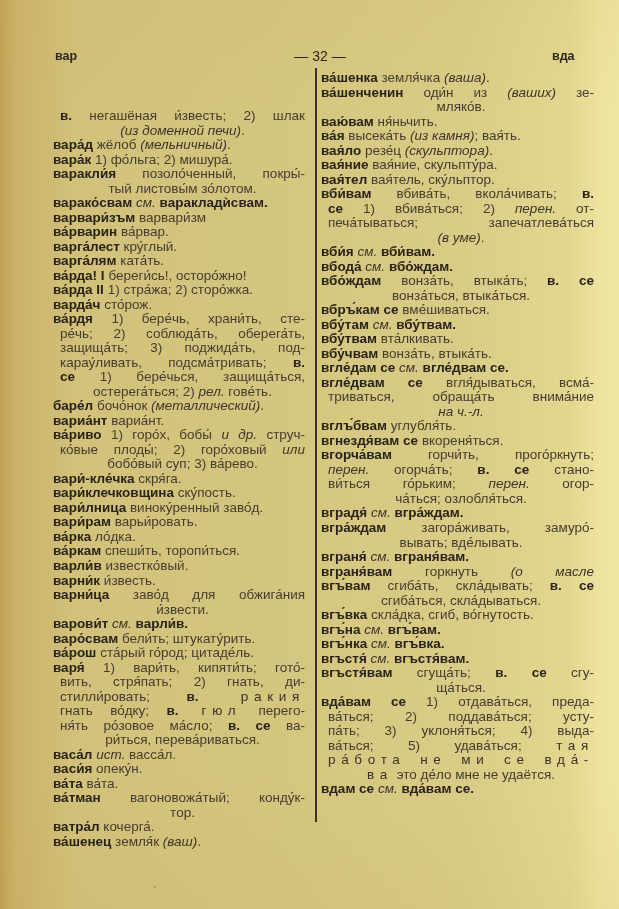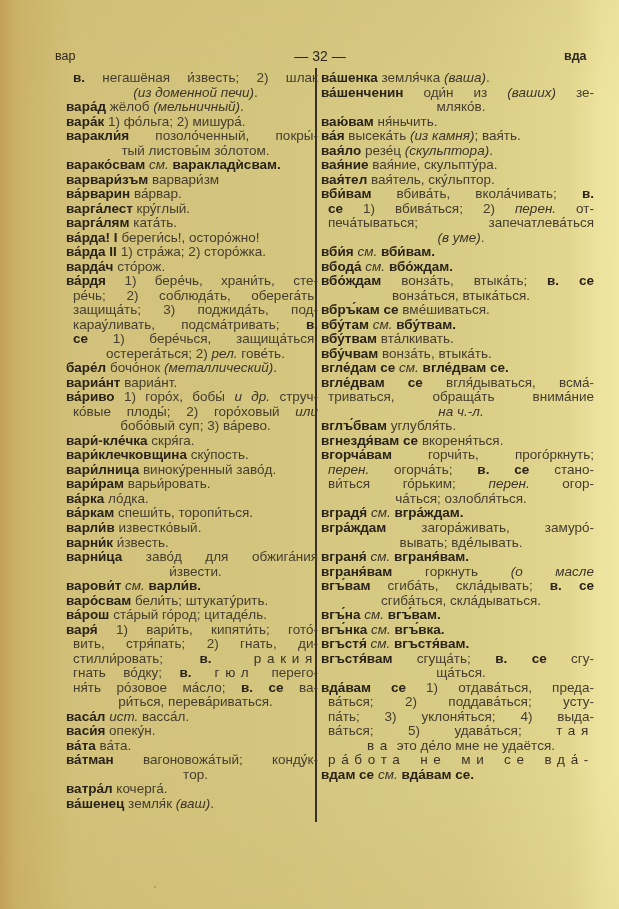--- a/index.html
+++ b/index.html
@@ -7,29 +7,29 @@
     width: 619px; height: 909px; position: relative; overflow: hidden;
     background: linear-gradient(90deg, #c29f57 0%, #cbb268 2.5%, #d2c17a 12%, #d4c67f 45%, #d9cc86 75%, #e3d790 92%, #ede39f 97%, #efe6a4 100%);
     font-family: "Liberation Sans", "DejaVu Sans", sans-serif;
     color: #3f3829;
   }
   .shade {
     position: absolute; inset: 0; pointer-events: none;
     background: linear-gradient(180deg, rgba(200,170,90,0.10) 0%, rgba(0,0,0,0) 12%, rgba(0,0,0,0) 85%, rgba(190,160,80,0.10) 100%);
   }
   .hdr { position: absolute; top: 47px; font-size: 12.5px; line-height: 18px; color: #2e271c; }
-  .hdr-left { left: 55px; font-weight: normal; }
+  .hdr-left { left: 55px; font-weight: bold; }
   .hdr-center { left: 0; width: 640px; text-align: center; font-size: 14px; }
-  .hdr-right { left: 564px; font-weight: bold; }
+  .hdr-right { left: 552px; font-weight: bold; }
   .divider {
     position: absolute; left: 315px; top: 68px; width: 1.5px; height: 754px;
     background: #3a3226;
   }
   .col { position: absolute; top: 71px; font-size: 13.5px; line-height: 14.53px; }
-  .col-left { left: 66px; width: 252px; }
+  .col-left { left: 53px; width: 252px; margin-top: 38px; }
   .col-right { left: 321px; width: 273px; }
   .line { height: 14.53px; text-align: left; }
   .line.j { text-align: justify; text-align-last: justify; }
   .line.ind { padding-left: 7px; text-align: center; }
   .b { font-weight: bold; color: #2a2319; }
   .n { color: #453d2e; }
   .i { font-style: italic; color: #3d3528; }
   .s { letter-spacing: 0.42em; color: #3a3326; }
   .speck { position: absolute; left: 154px; top: 886px; width: 2px; height: 2px; border-radius: 1px; background: #8a7a4c; opacity: 0.6; }
 </style>
@@ -249,38 +249,41 @@
       <div class="line"><span class="b">вграня́</span><span class="i"> см.</span><span class="b"> вграня́вам.</span></div>
     </div>
     <div class="entry">
       <div class="line j"><span class="b">вграня́вам</span><span class="n"> горкнуть </span><span class="i">(о масле</span></div>
     </div>
     <div class="entry">
       <div class="line j"><span class="b">вгъ́вам</span><span class="n"> сгиба́ть, скла́дывать; </span><span class="b">в. се</span></div>
       <div class="line ind"><span class="n">сгиба́ться, скла́дываться.</span></div>
     </div>
     <div class="entry">
+      <div class="line"><span class="b">вгъ́вка</span><span class="n"> скла́дка, сгиб, во́гнутость.</span></div>
+    </div>
+    <div class="entry">
       <div class="line"><span class="b">вгъ́на</span><span class="i"> см.</span><span class="b"> вгъ́вам.</span></div>
     </div>
     <div class="entry">
       <div class="line"><span class="b">вгъ́нка</span><span class="i"> см.</span><span class="b"> вгъ́вка.</span></div>
     </div>
     <div class="entry">
       <div class="line"><span class="b">вгъстя́</span><span class="i"> см.</span><span class="b"> вгъстя́вам.</span></div>
     </div>
     <div class="entry">
       <div class="line j"><span class="b">вгъстя́вам</span><span class="n"> сгуща́ть; </span><span class="b">в. се</span><span class="n"> сгу-</span></div>
       <div class="line ind"><span class="n">ща́ться.</span></div>
     </div>
     <div class="entry">
       <div class="line j"><span class="b">вда́вам се</span><span class="n"> 1) отдава́ться, преда-</span></div>
       <div class="line j ind"><span class="n">ва́ться; 2) поддава́ться; усту-</span></div>
       <div class="line j ind"><span class="n">па́ть; 3) уклоня́ться; 4) выда-</span></div>
       <div class="line j ind"><span class="n">ва́ться; 5) удава́ться; </span><span class="s">тая</span></div>
+      <div class="line j ind"><span class="s">ра́бота не ми се вда́-</span></div>
       <div class="line ind"><span class="s">ва</span><span class="n"> это де́ло мне не удаётся.</span></div>
-      <div class="line j ind"><span class="s">ра́бота не ми се вда́-</span></div>
     </div>
     <div class="entry">
       <div class="line"><span class="b">вдам се</span><span class="i"> см.</span><span class="b"> вда́вам се.</span></div>
     </div>
   </div>
 
 <div class="speck"></div>
 
 </body></html>

